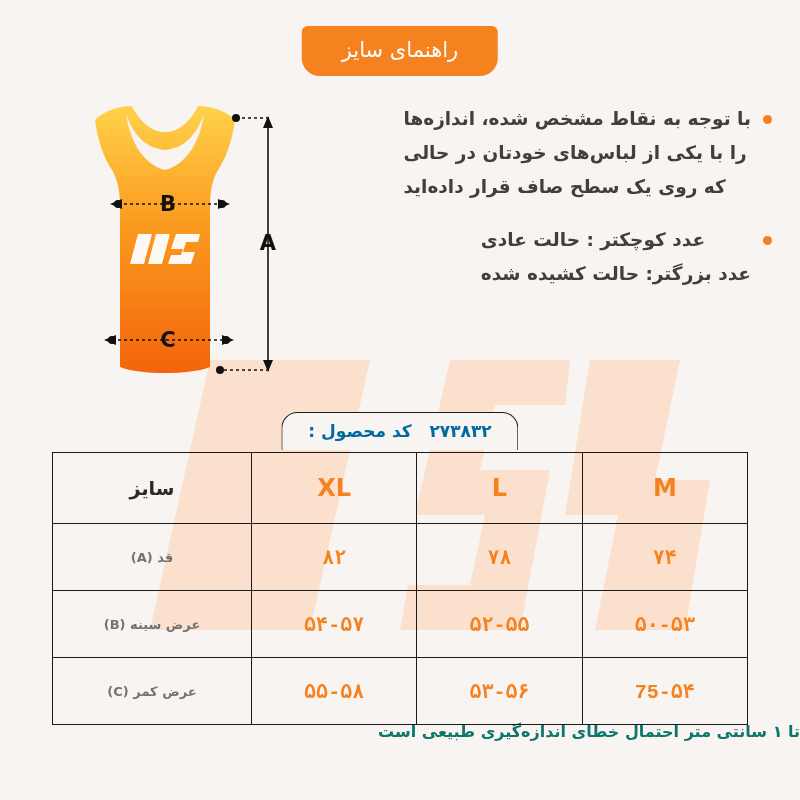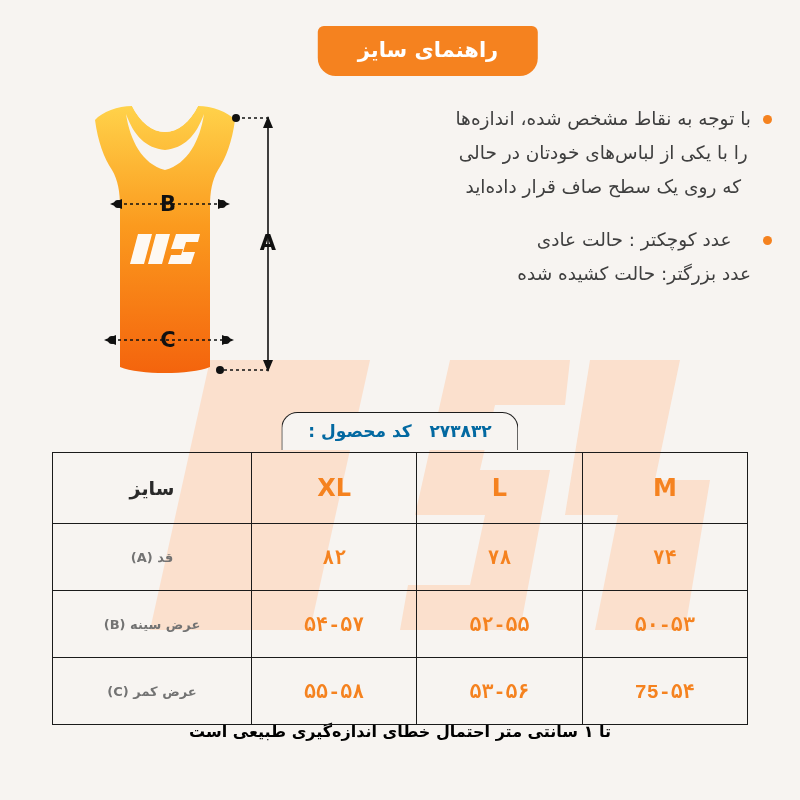--- a/index.html
+++ b/index.html
@@ -35,29 +35,28 @@
 
   
   .header-tab {
     position: absolute;
     left: 50%;
     transform: translateX(-50%);
     top: 26px;
     background: #f5821f;
     color: #ffffff;
     font-size: 21px;
-    font-weight: bold;
+    font-weight: normal;
     padding: 12px 40px 14px 40px;
     border-bottom-left-radius: 18px;
     border-bottom-right-radius: 18px;
     border-top-left-radius: 6px;
     border-top-right-radius: 6px;
     letter-spacing: 0;
     white-space: nowrap;
-    margin-left: 28px;
   }
 
   
   .top-area {
     position: absolute;
     top: 92px;
     left: 0;
     right: 0;
     height: 310px;
   }
@@ -91,23 +90,23 @@
     border-radius: 50%;
     background: #f5821f;
     flex: 0 0 auto;
     margin-top: 13px;
     margin-left: 12px;
   }
 
   .bullet-text {
     font-size: 18.5px;
     line-height: 1.85;
-    text-align: center;
+    text-align: left;
     color: #3f3f3f;
-    font-weight: normal;
+    font-weight: bold;
   }
 
   .bullet-text .line { display: block; }
 
   
   .code-pill {
     position: absolute;
     left: 50%;
     transform: translateX(-50%);
     top: 412px;
@@ -164,23 +163,23 @@
   .size-table tbody td.rowlabel {
     color: #737373;
     font-size: 13px;
   }
 
   .footnote {
     position: absolute;
     left: 0;
     right: 0;
     top: 722px;
-    text-align: center;
+    text-align: right;
     font-size: 16px;
-    color: #000000;
+    color: #0f766e;
     font-weight: bold;
   }
 </style>
 </head>
 <body>
 
 <div class="page">
 
   <svg class="watermark" viewBox="0 0 560 330" xmlns="http://www.w3.org/2000/svg">
     <g fill="#fbe0cd">

